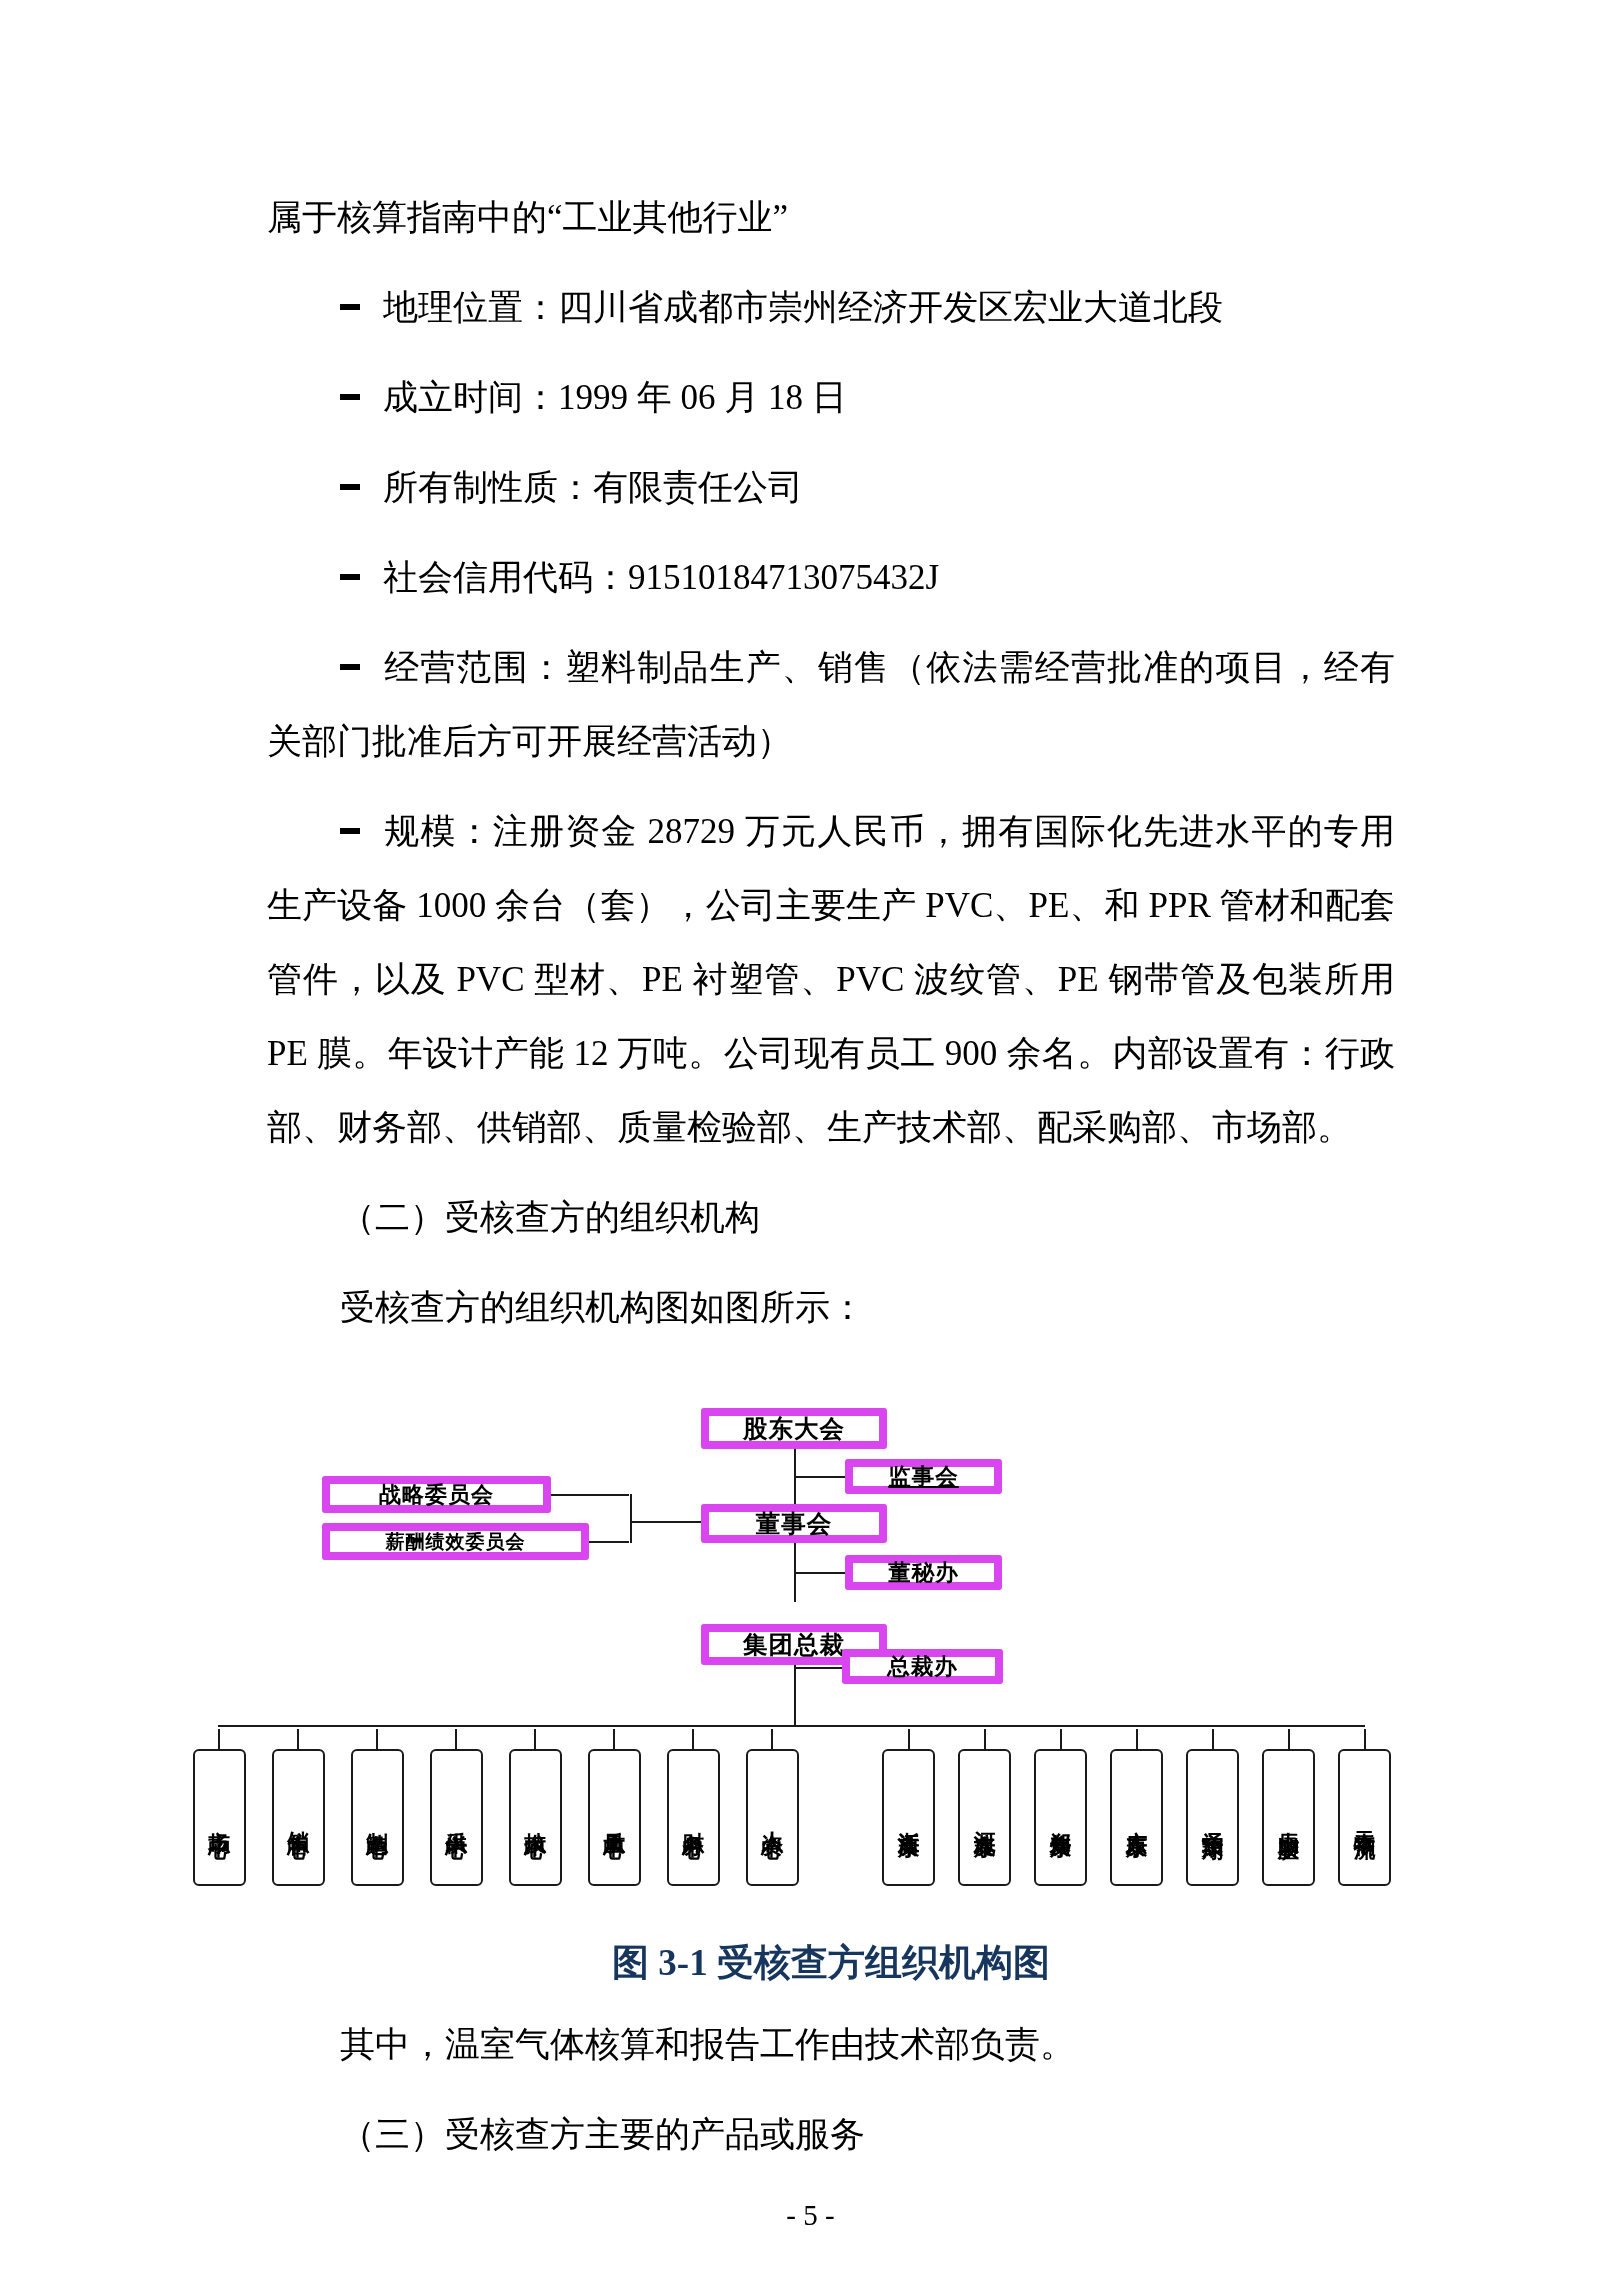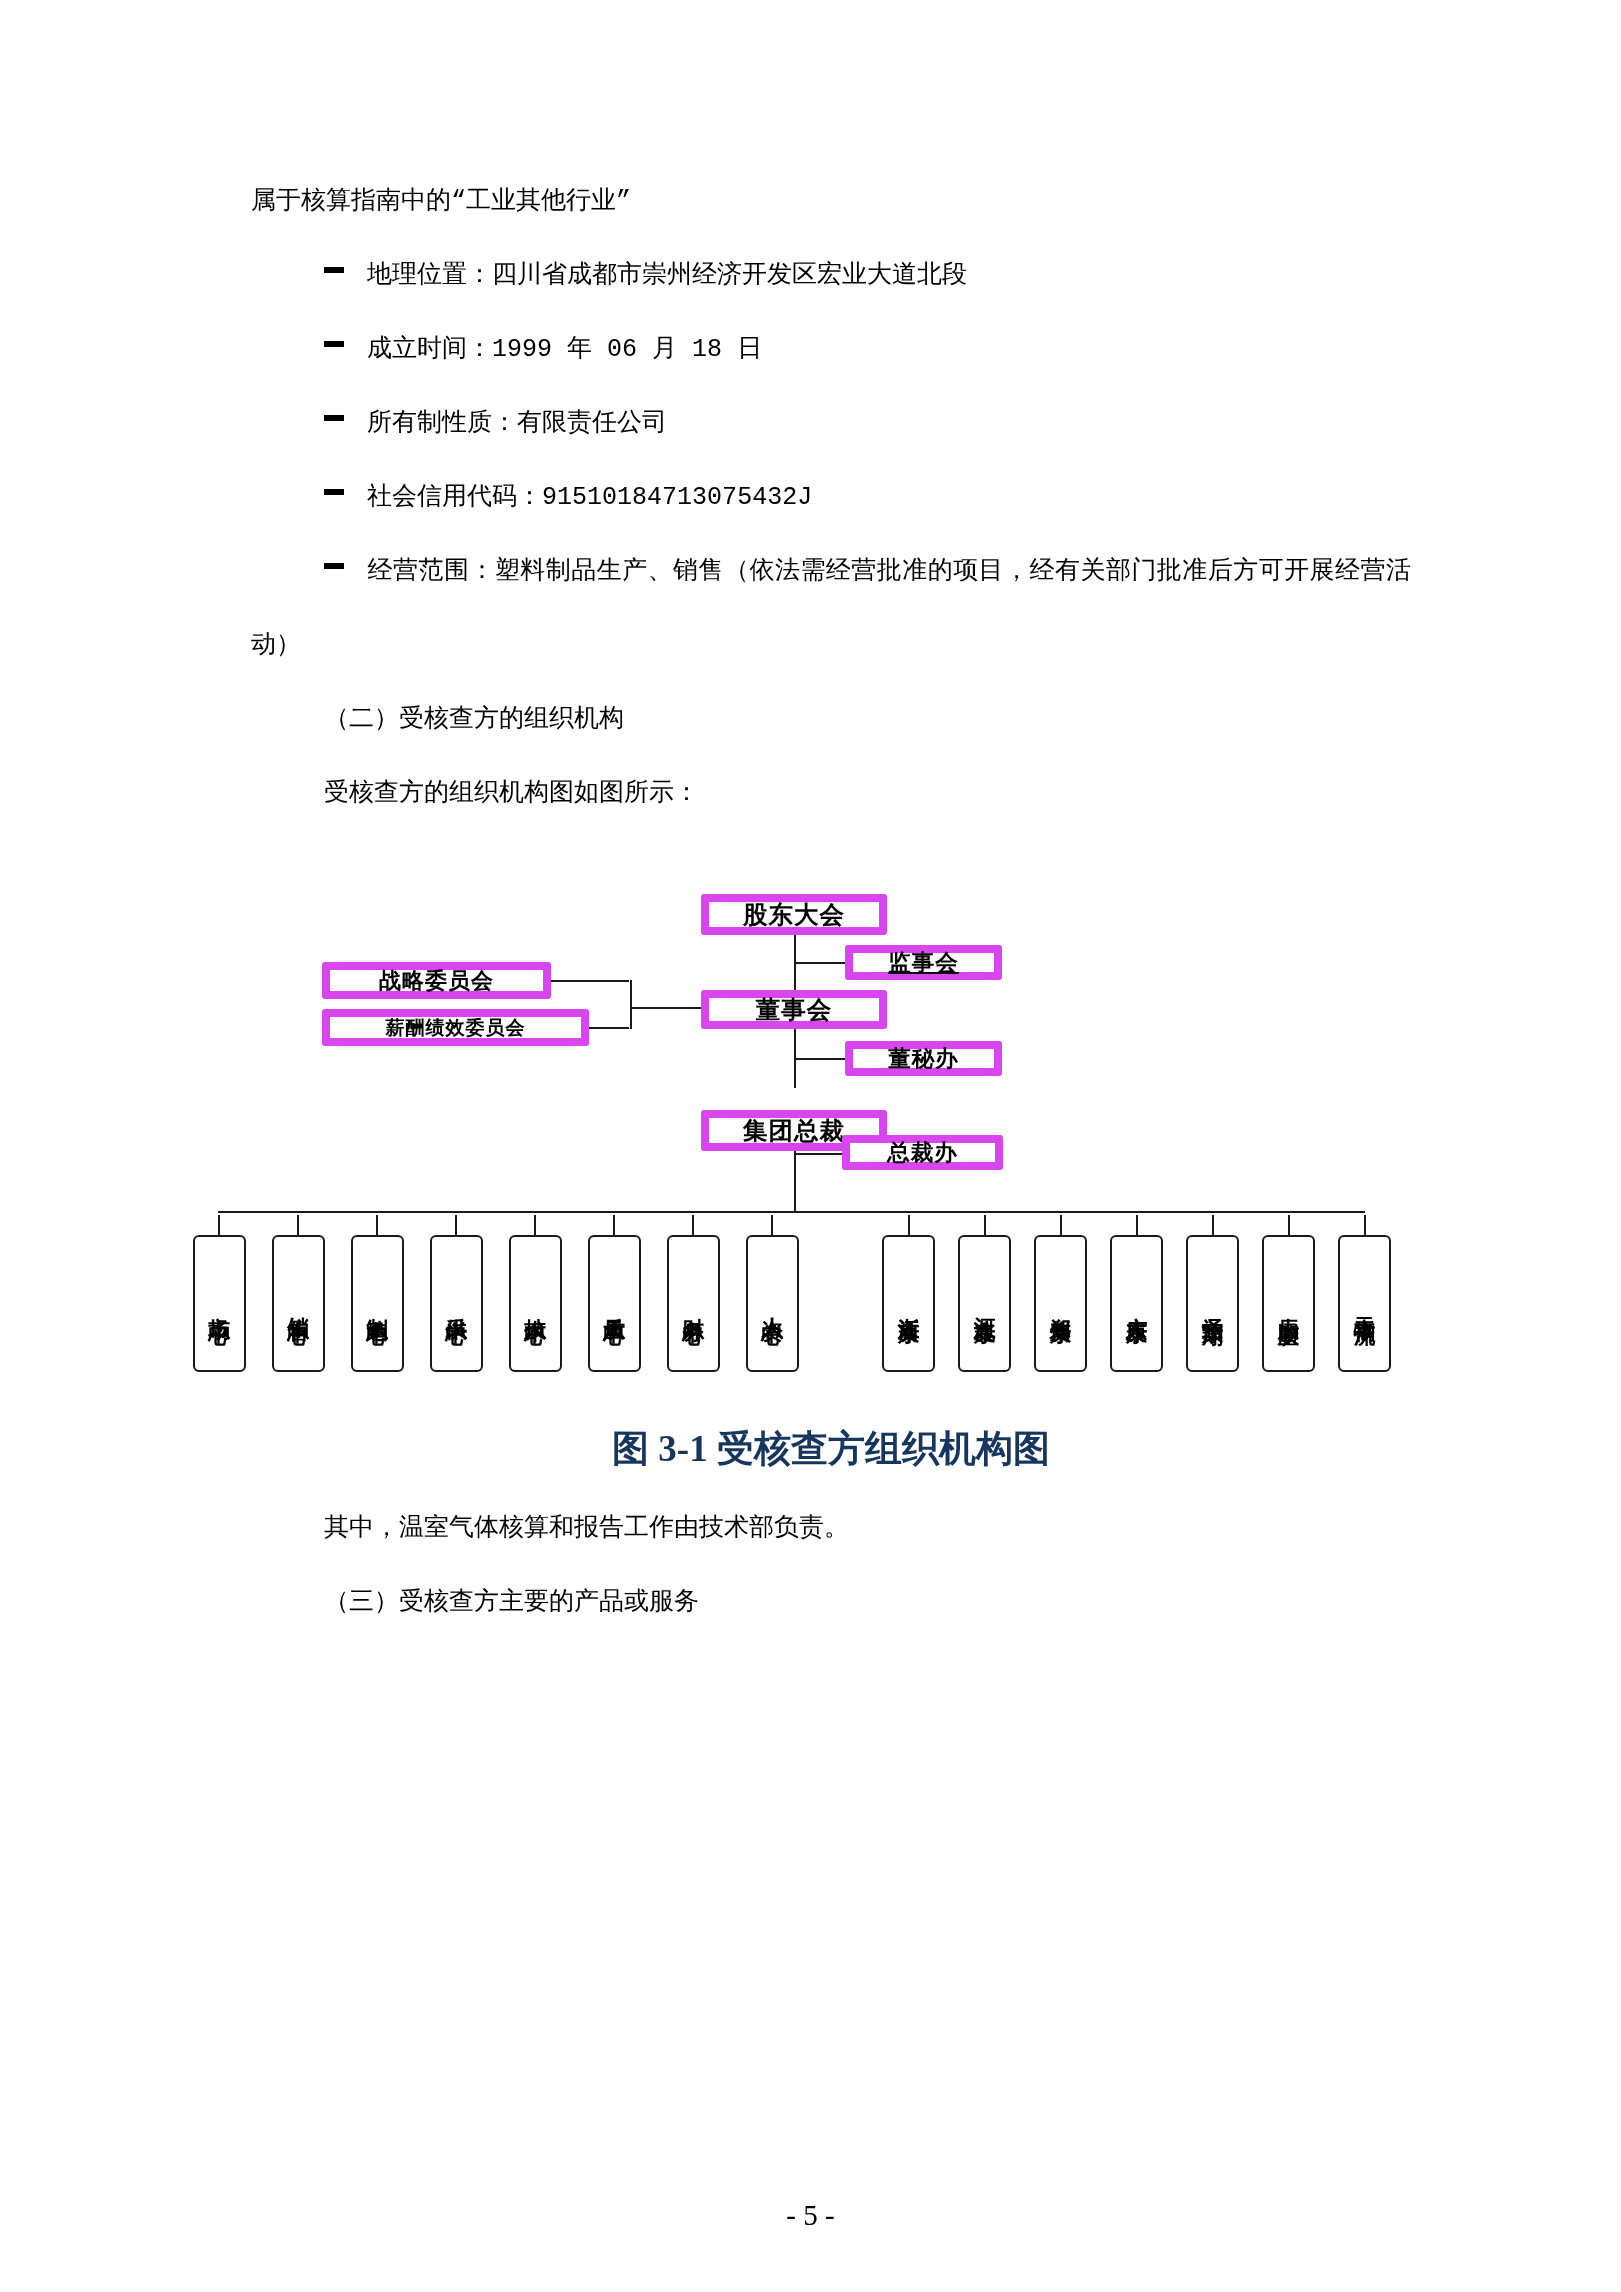--- a/index.html
+++ b/index.html
@@ -12,25 +12,24 @@
     font-family: "Liberation Serif", "DejaVu Serif", serif;
     color: #000000;
   }
   .content {
     position: absolute;
     top: 165px;
     left: 251px;
     width: 1160px;
   }
   .para {
-    margin: 0;
-    font-size: 25px;
+    margin: 16px;
+    font-size: 35px;
     line-height: 74px;
     text-align: justify;
-    font-family: Liberation Mono, monospace;
   }
   .indent { text-indent: 73px; }
   .bullet {
     display: inline-block;
     width: 19.6px;
     height: 5.9px;
     background: #000;
     margin-right: 23.5px;
     vertical-align: 8.8px;
   }
@@ -118,20 +117,21 @@
     <p class="para indent"><span class="bullet"></span><span>地理位置：四川省成都市崇州经济开发区宏业大道北段</span></p>
 
     <p class="para indent"><span class="bullet"></span><span>成立时间：1999 年 06 月 18 日</span></p>
 
     <p class="para indent"><span class="bullet"></span><span>所有制性质：有限责任公司</span></p>
 
     <p class="para indent"><span class="bullet"></span><span>社会信用代码：91510184713075432J</span></p>
 
     <p class="para indent"><span class="bullet"></span><span>经营范围：塑料制品生产、销售（依法需经营批准的项目，经有关部门批准后方可开展经营活动）</span></p>
 
+    <p class="para indent"><span class="bullet"></span><span>规模：注册资金 28729 万元人民币，拥有国际化先进水平的专用生产设备 1000 余台（套），公司主要生产 PVC、PE、和 PPR 管材和配套管件，以及 PVC 型材、PE 衬塑管、PVC 波纹管、PE 钢带管及包装所用 PE 膜。年设计产能 12 万吨。公司现有员工 900 余名。内部设置有：行政部、财务部、供销部、质量检验部、生产技术部、配采购部、市场部。</span></p>
 
     <p class="para indent">（二）受核查方的组织机构</p>
 
     <p class="para indent">受核查方的组织机构图如图所示：</p>
 
     <div class="chart">
 
       <div class="line" style="left:617px; top:55px;  width:2px;  height:57px;"></div>
       <div class="line" style="left:617px; top:82px;  width:52px; height:2px;"></div>
       <div class="line" style="left:617px; top:149px; width:2px;  height:59px;"></div>

